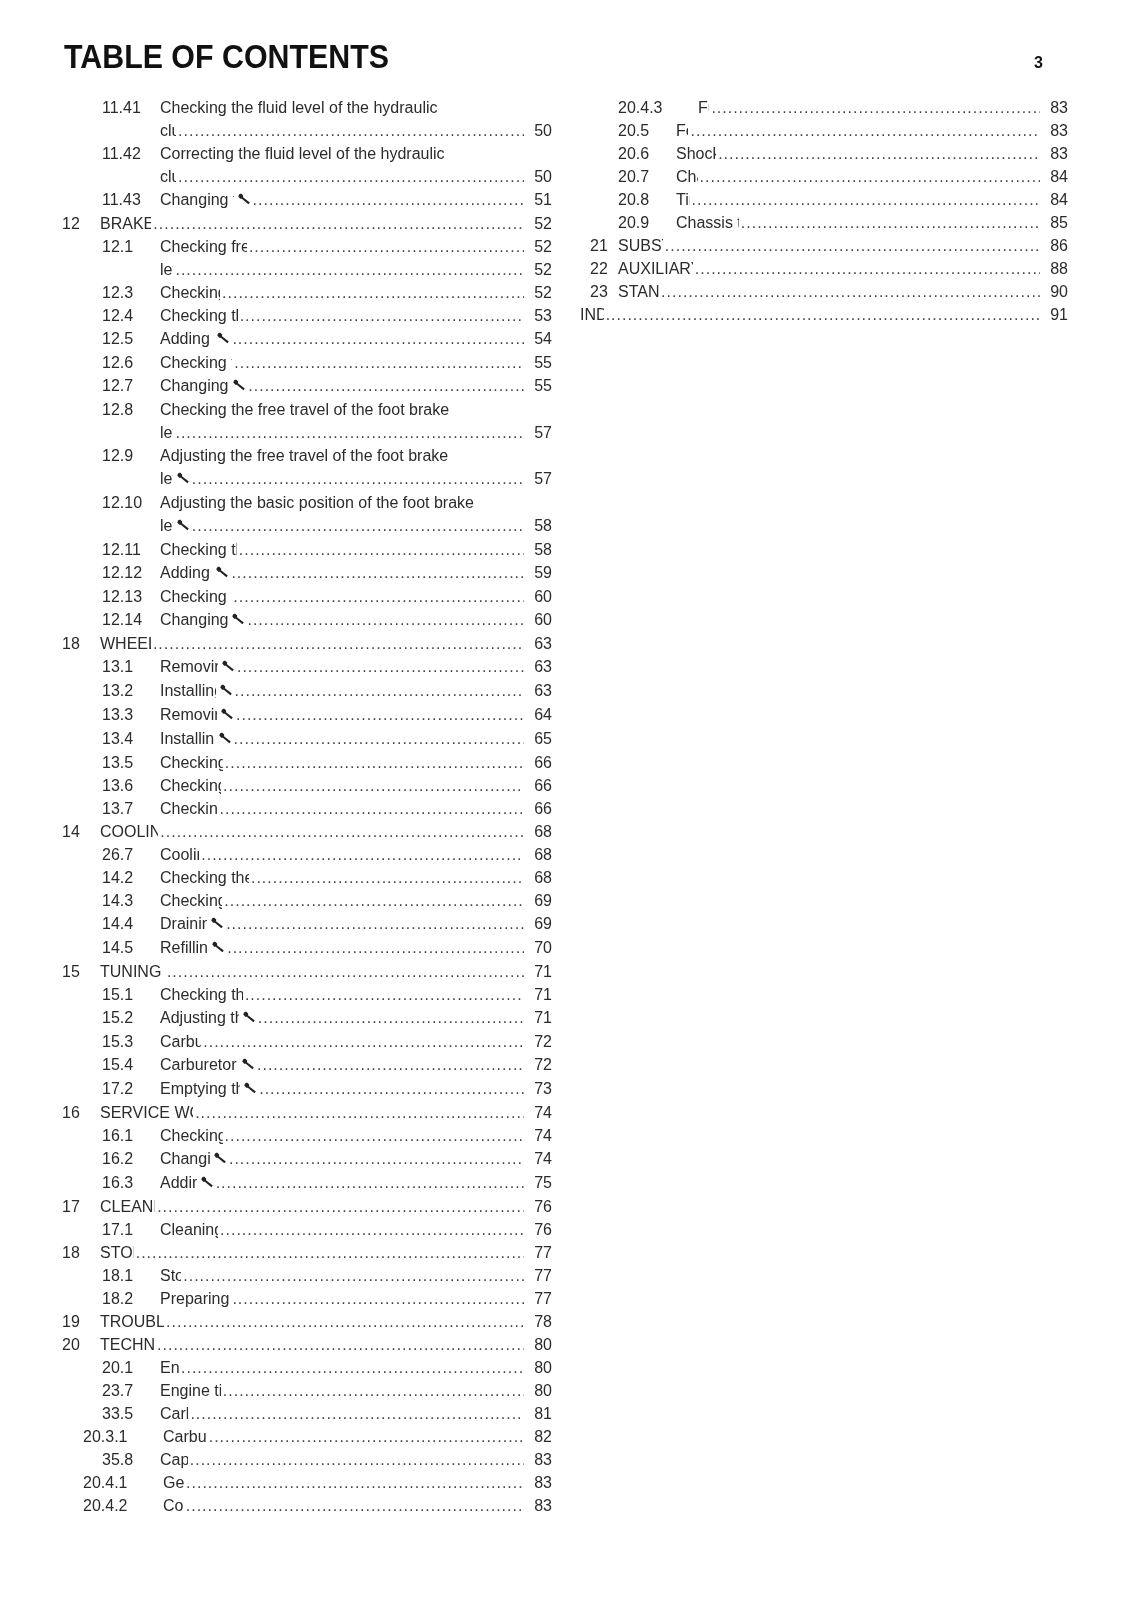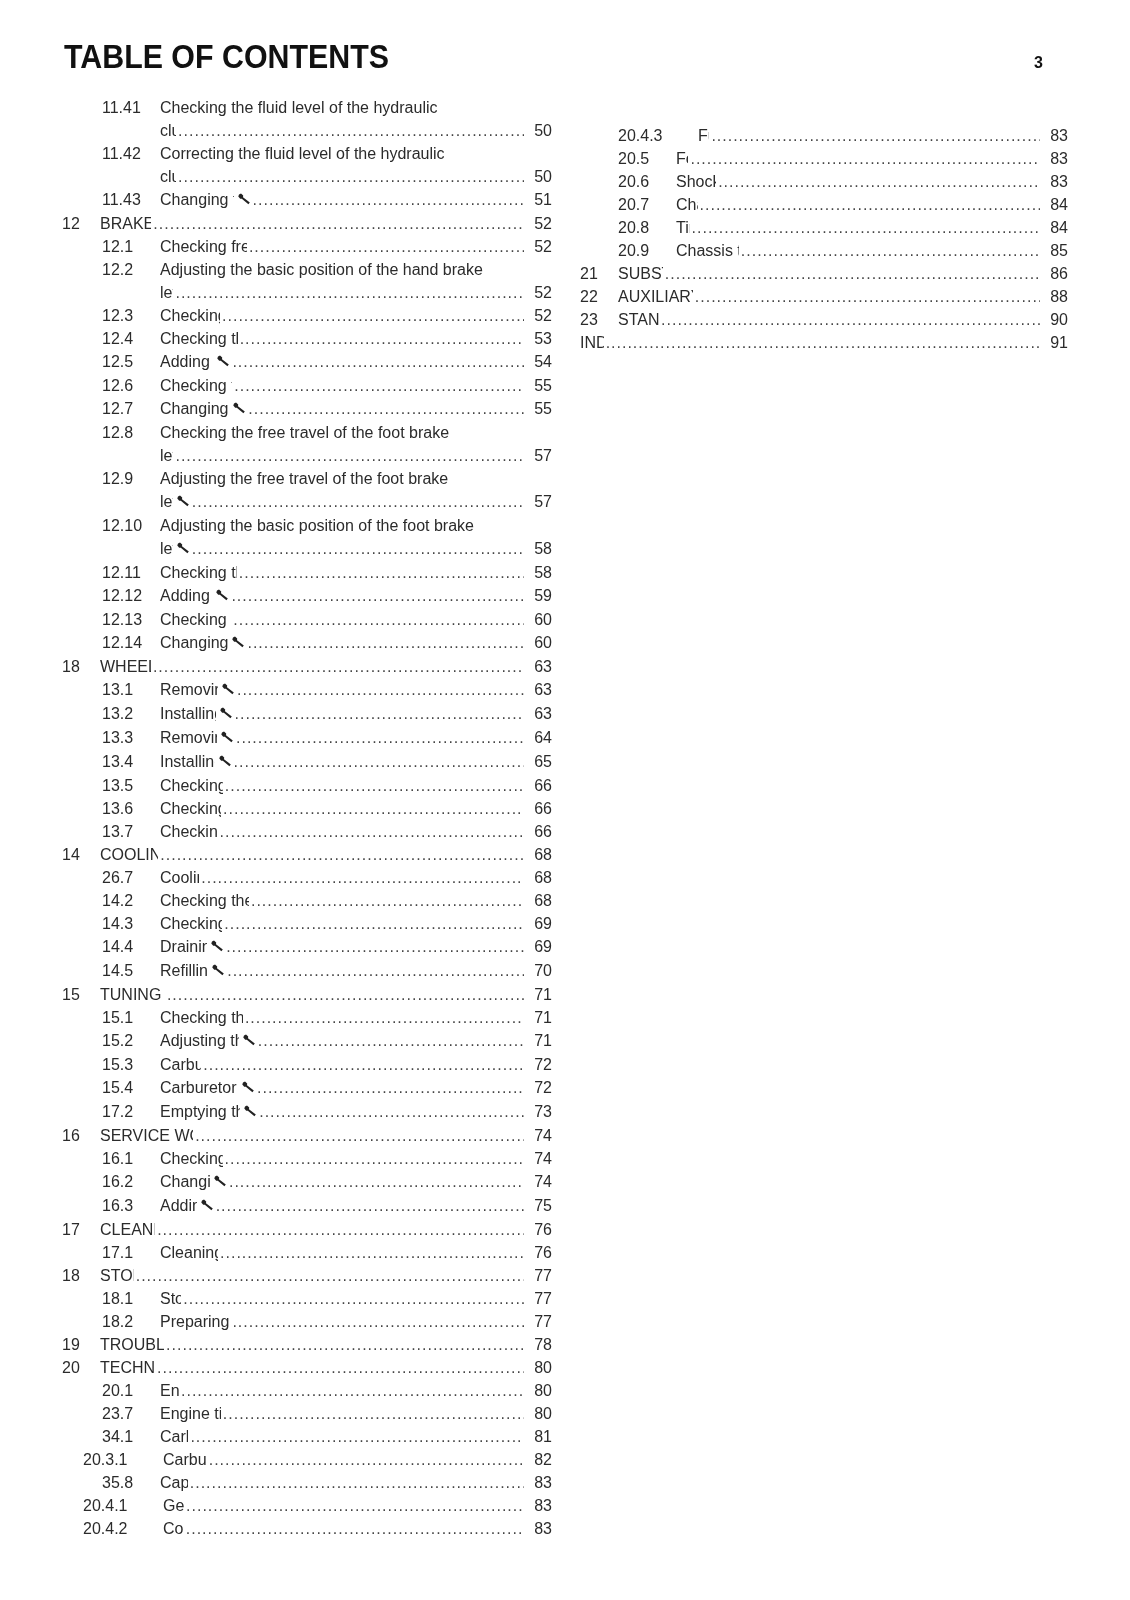--- a/index.html
+++ b/index.html
@@ -13,28 +13,28 @@
       font-family: "Liberation Sans", sans-serif;
       font-weight: bold; font-size: 33px; letter-spacing: 0px;
       color: #111111; transform: scaleX(0.92); transform-origin: left top;
     }
     .page-number {
       position: absolute; left: 1034px; top: 54px;
       font-weight: bold; font-size: 16px; color: #111111;
     }
     .col { position: absolute; top: 96px; }
     .col-left { left: 62px; width: 490px; }
-    .col-right { left: 580px; width: 488px; margin-top: 28px; }
+    .col-right { left: 580px; width: 488px; }
     .entry { position: relative; font-size: 16px; line-height: 23px; }
     .line { display: flex; align-items: baseline; white-space: nowrap; }
     .num { flex: 0 0 auto; }
     .lvl0 .num { width: 38px; }
     .lvl1 .num { width: 58px; margin-left: 40px; }
     .lvl2 .num { width: 80px; margin-left: 21px; }
-    .rlvl0 .num { width: 38px; }
+    .rlvl0 .num { width: 38px; text-align: center; }
     .rlvl1 .num { width: 58px; margin-left: 38px; }
     .rlvl2 .num { width: 80px; margin-left: 38px; }
     .rlvlx .num { width: 0; }
     .title { flex: 0 1 auto; overflow: hidden; }
     .wrench { display: inline-block; margin-left: 4px; font-size: 13px; color: #222; }
     .leader {
       flex: 1 1 auto; overflow: hidden; color: #444; margin: 0 2px;
       letter-spacing: 1px;
     }
     .leader::before { content: "....................................................................................................................................................................."; }
@@ -90,24 +90,20 @@
     </div>
     <div class="entry lvl1">
       <div class="line">
         <span class="num">12.1</span>
         <span class="title">Checking free travel of hand brake lever</span>
         <span class="leader"></span>
         <span class="page">52</span>
       </div>
     </div>
     <div class="entry lvl1">
-      <div class="line">
-        <span class="num">12.2</span>
-        <span class="title">Adjusting the basic position of the hand brake</span>
-      </div>
       <div class="line" style="padding-left: 98px;">
         <span class="title">lever</span>
         <span class="leader"></span>
         <span class="page">52</span>
       </div>
     </div>
     <div class="entry lvl1">
       <div class="line">
         <span class="num">12.3</span>
         <span class="title">Checking the brake discs</span>
@@ -522,21 +518,21 @@
     <div class="entry lvl1">
       <div class="line">
         <span class="num">23.7</span>
         <span class="title">Engine tightening torques</span>
         <span class="leader"></span>
         <span class="page">80</span>
       </div>
     </div>
     <div class="entry lvl1">
       <div class="line">
-        <span class="num">34.1</span>
+        <span class="num">33.5</span>
         <span class="title">Carburetor</span>
         <span class="leader"></span>
         <span class="page">81</span>
       </div>
     </div>
     <div class="entry lvl2">
       <div class="line">
         <span class="num">20.3.1</span>
         <span class="title">Carburetor tuning</span>
         <span class="leader"></span>

